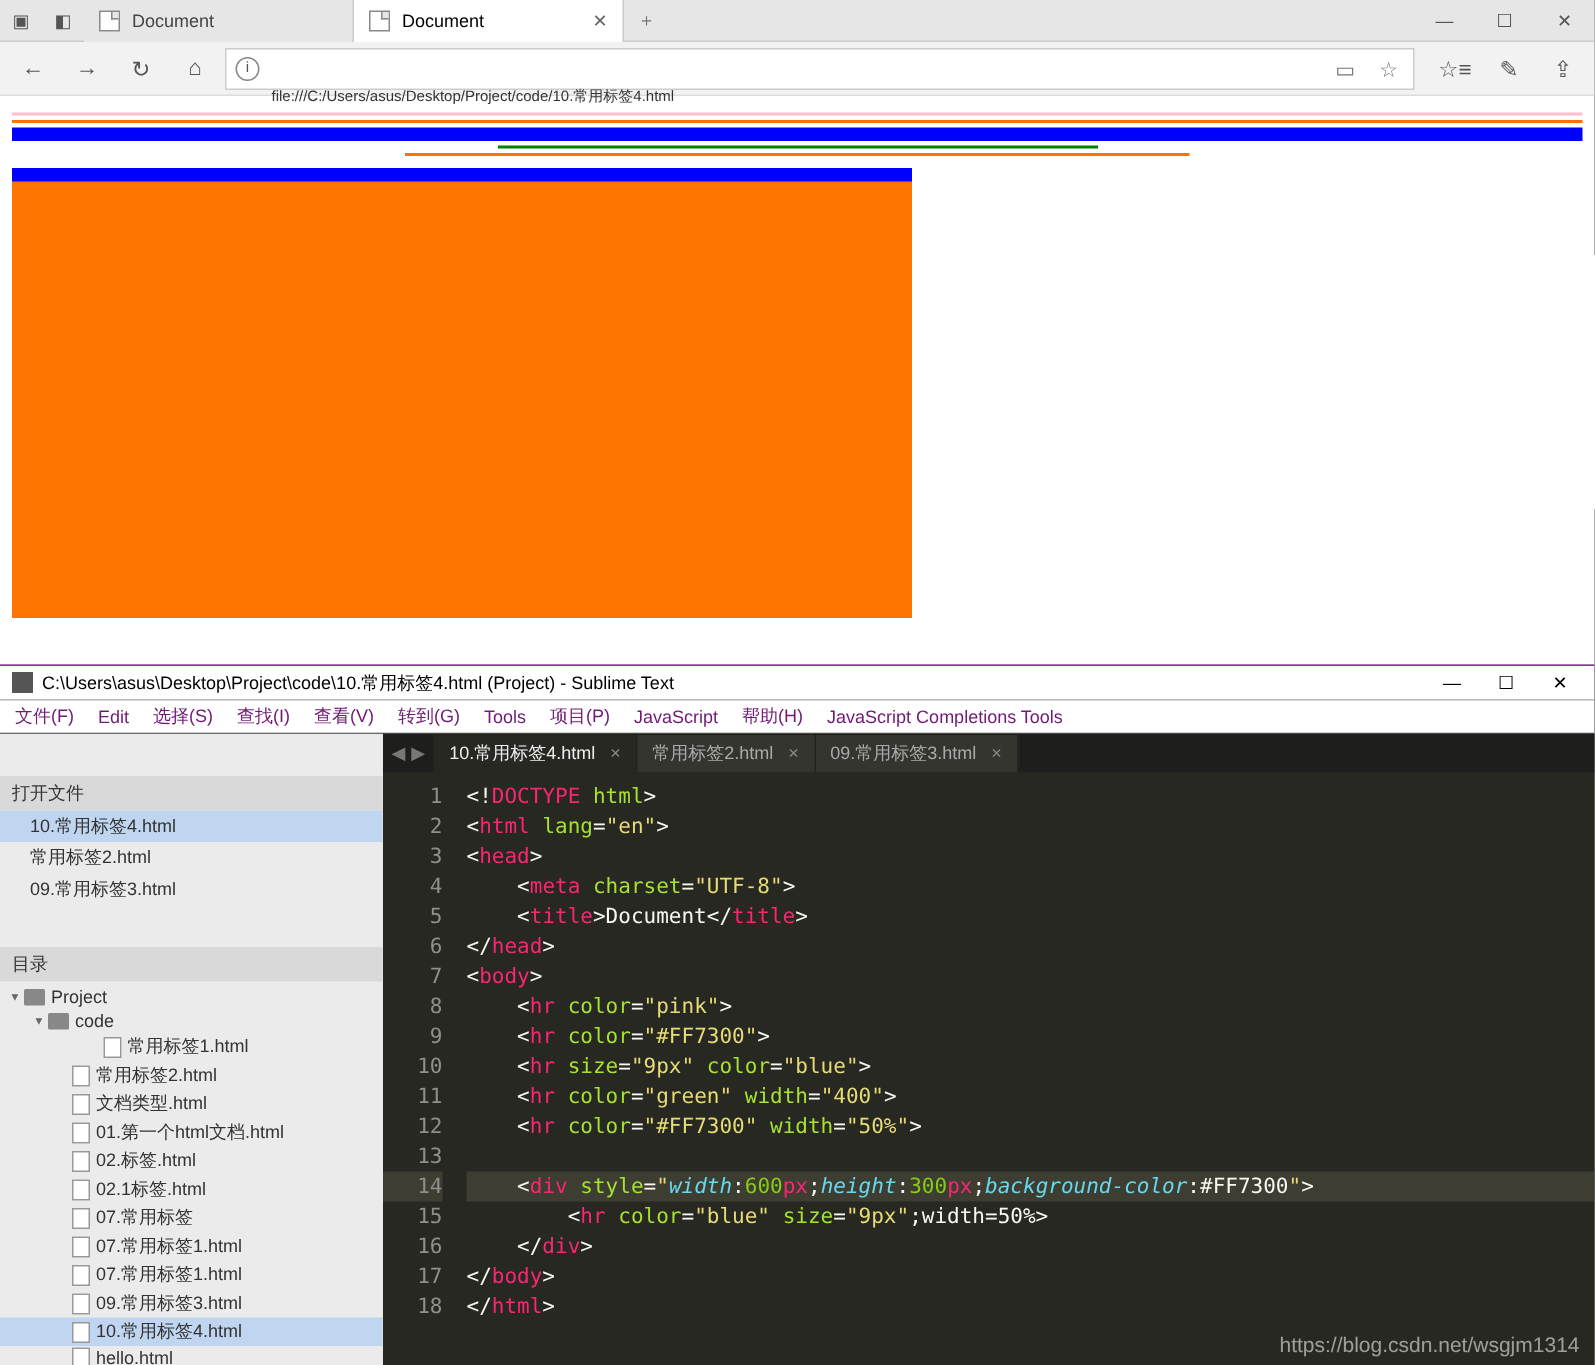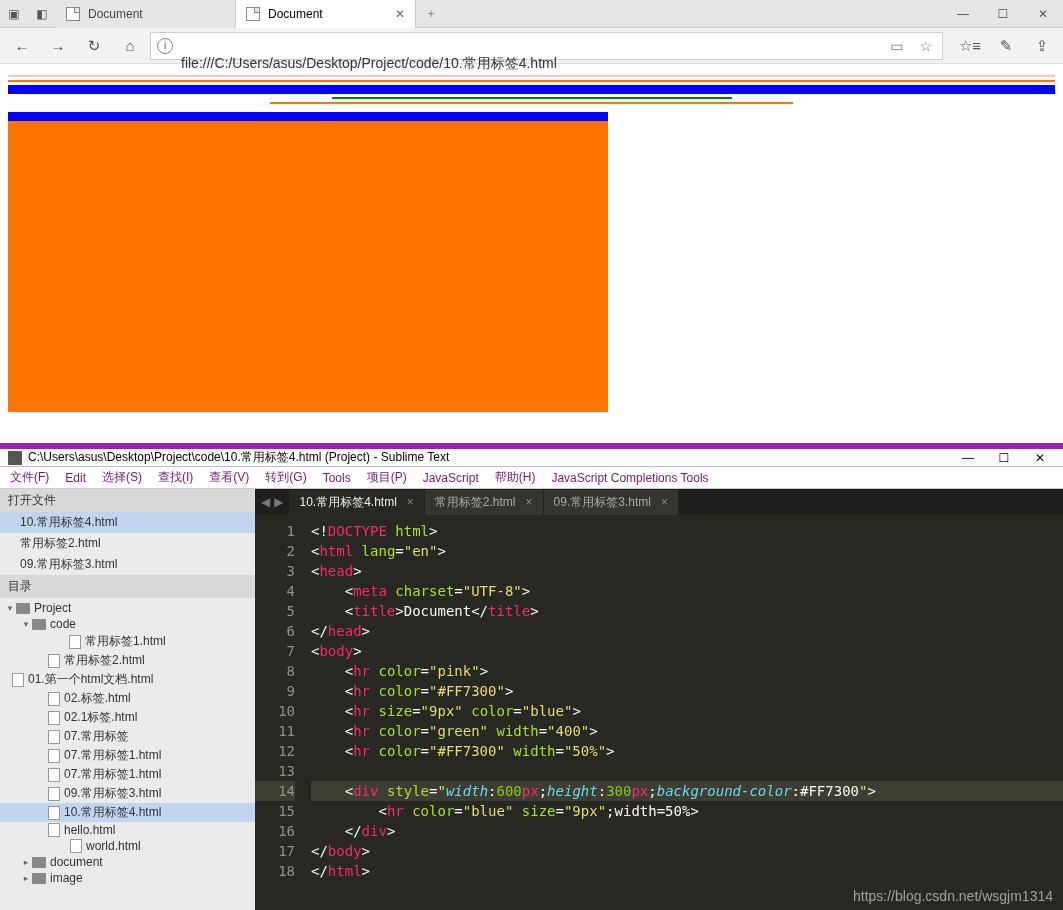--- a/index.html
+++ b/index.html
@@ -16,46 +16,46 @@
 .tab .doc-icon::after { content: ""; position: absolute; top: 0; right: 0; width: 4px; height: 4px; background: #e6e6e6; border-left: 1px solid #888; border-bottom: 1px solid #888; }
 .tab .close { margin-left: auto; color: #666; cursor: pointer; }
 .newtab { width: 30px; text-align: center; color: #777; cursor: pointer; }
 .win-controls { margin-left: auto; display: flex; }
 .win-controls div { width: 40px; height: 28px; display: flex; align-items: center; justify-content: center; color: #555; cursor: pointer; }
 
 .addr-bar { display: flex; align-items: center; height: 36px; background: #f2f2f2; border-bottom: 1px solid #ddd; padding: 0 6px; gap: 4px; }
 .addr-bar .nav-btn { width: 32px; height: 32px; display: flex; align-items: center; justify-content: center; color: #555; cursor: pointer; font-size: 15px; }
 .url-box { flex: 1; display: flex; align-items: center; background: #fff; border: 1px solid #ccc; height: 28px; padding: 0 6px; gap: 8px; }
 .url-box .info { width: 16px; height: 16px; border: 1px solid #888; border-radius: 50%; display: flex; align-items: center; justify-content: center; font-size: 10px; color: #555; }
-.url-box .url-text { flex: 1; color: #333; font-size: 14px; margin-top: 36px; }
+.url-box .url-text { flex: 1; color: #333; font-size: 10px; margin-top: 36px; }
 .url-box .rbtn { color: #777; cursor: pointer; padding: 0 4px; font-size: 14px; }
 .addr-right { display: flex; gap: 6px; padding-left: 8px; }
 .addr-right div { width: 30px; height: 28px; display: flex; align-items: center; justify-content: center; color: #555; cursor: pointer; font-size: 15px; }
 
 
 .page-content { background: #fff; padding: 8px; height: 379px; overflow: hidden; }
 .hr-pink { border: none; border-top: 2px solid pink; margin: 3px 0; }
 .hr-orange1 { border: none; border-top: 2px solid #FF7300; margin: 3px 0; }
 .hr-blue { border: none; height: 9px; background: blue; margin: 3px 0; }
 .hr-green { border: none; border-top: 2px solid green; width: 400px; margin: 3px auto; }
 .hr-orange2 { border: none; border-top: 2px solid #FF7300; width: 50%; margin: 3px auto; }
 .orange-box { width: 600px; height: 300px; background: #FF7300; margin-top: 8px; }
 .orange-box hr { border: none; height: 9px; background: blue; }
 
 
 .sublime { height: 467px; display: flex; flex-direction: column; background: #272822; color: #ccc; font-family: "Microsoft YaHei", sans-serif; font-size: 12px; }
-.st-title { background: #fff; color: #000; height: 24px; display: flex; align-items: center; padding: 0 8px; border-top: 6px solid #a21caf; border-bottom: 1px solid #bbb; }
+.st-title { background: #fff; color: #000; height: 24px; display: flex; align-items: center; padding: 0 8px; border-top: 1px solid #a21caf; border-bottom: 1px solid #bbb; }
 .st-title .st-icon { width: 14px; height: 14px; background: #555; margin-right: 6px; }
 .st-title .wc { margin-left: auto; display: flex; gap: 6px; }
 .st-title .wc span { width: 30px; text-align: center; cursor: pointer; }
 .st-menu { background: #fff; color: #701a75; height: 22px; display: flex; align-items: center; padding: 0 4px; gap: 4px; border-bottom: 1px solid #ccc; }
 .st-menu span { padding: 2px 6px; cursor: pointer; }
 .st-body { flex: 1; display: flex; background: #272822; overflow: hidden; }
 .sidebar { width: 255px; background: #ebebeb; color: #333; overflow: auto; }
-.sb-header { background: #d9d9d9; padding: 3px 8px; font-weight: normal; }
+.sb-header { background: #d9d9d9; padding: 3px 8px; font-weight: normal; margin-top: 28px; }
 .sb-item { padding: 2px 4px 2px 20px; cursor: pointer; }
 .sb-item.active { background: #c0d6f0; }
 .sb-tree { padding: 2px 0; }
 .tree-row { display: flex; align-items: center; padding: 1px 0; cursor: pointer; }
 .tree-row.sel { background: #c0d6f0; }
 .arrow { width: 12px; text-align: center; color: #666; font-size: 9px; }
 .folder-icon { width: 14px; height: 11px; background: #888; margin-right: 4px; border-radius: 1px; }
 .file-icon { width: 12px; height: 14px; background: #fff; border: 1px solid #999; margin-right: 4px; }
 .editor { flex: 1; display: flex; flex-direction: column; background: #272822; position: relative; }
 .ed-top { display: flex; align-items: center; background: #1e1f1c; height: 26px; }
@@ -178,21 +178,26 @@
           <div class="tree-row" style="padding-left: 57px;">
             <span class="arrow"></span>
             <span class="file-icon"></span>
             <span>常用标签1.html</span>
           </div>
           <div class="tree-row" style="padding-left: 36px;">
             <span class="arrow"></span>
             <span class="file-icon"></span>
             <span>常用标签2.html</span>
           </div>
-          <div class="tree-row" style=" align-items: center;">
+          <div class="tree-row" style="padding-left: 36px;">
+            <span class="arrow"></span>
+            <span class="file-icon"></span>
+            <span>文档类型.html</span>
+          </div>
+          <div class="tree-row" style="padding-left: 36px; align-items: center;">
             <span class="arrow"></span>
             <span class="file-icon"></span>
             <span>01.第一个html文档.html</span>
           </div>
           <div class="tree-row" style="padding-left: 36px;">
             <span class="arrow"></span>
             <span class="file-icon"></span>
             <span>02.标签.html</span>
           </div>
           <div class="tree-row" style="padding-left: 36px;">

